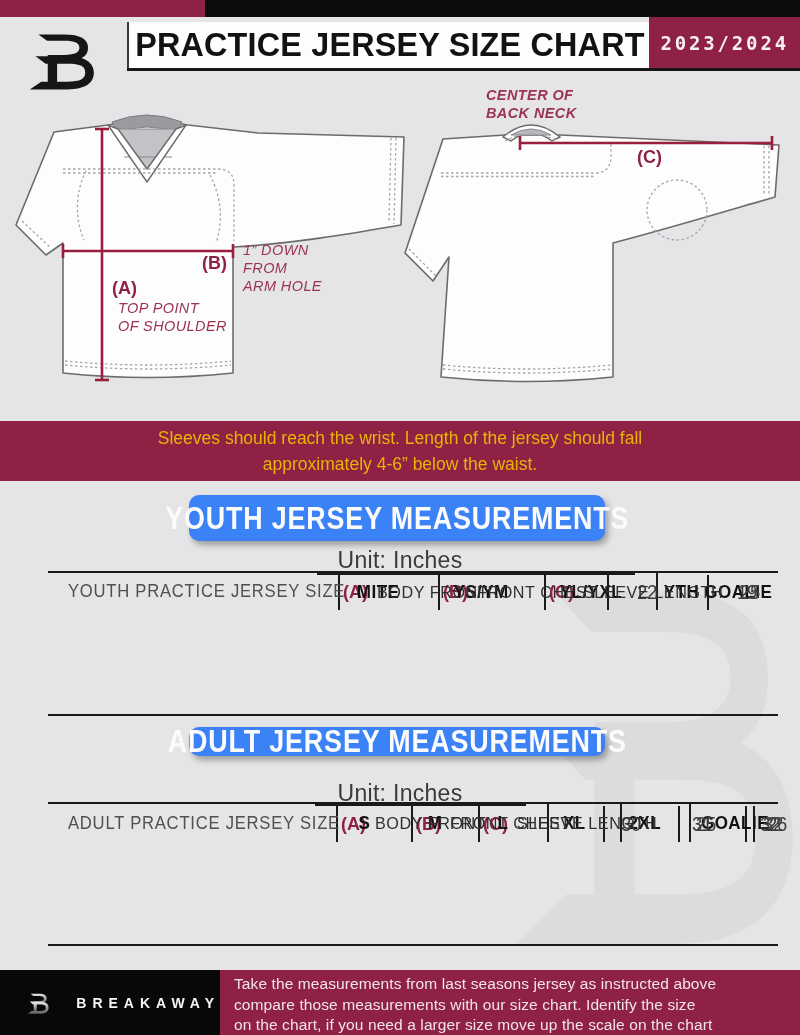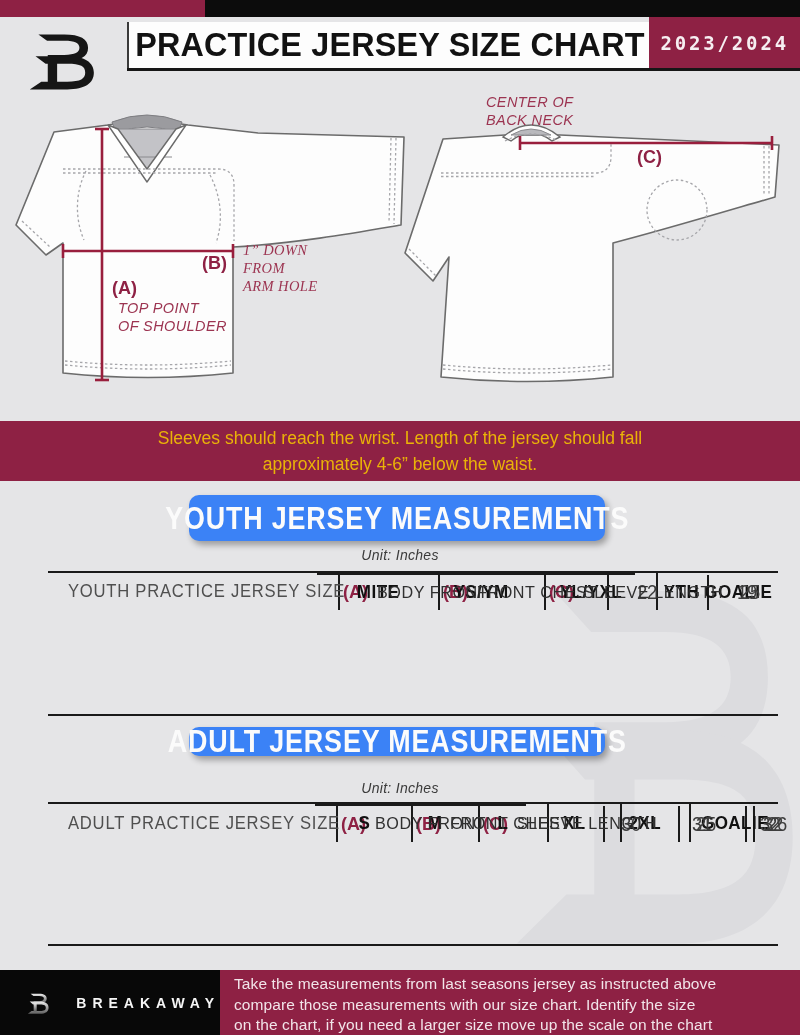--- a/index.html
+++ b/index.html
@@ -53,21 +53,21 @@
   .pill{
     left:189px;width:416px;background:#3b82f6;border-radius:10px;z-index:2;
     display:flex;align-items:center;justify-content:center;
     box-shadow:3px 4px 6px rgba(0,0,0,0.32);
   }
   .pill span{
     color:#fbfbfb;font-weight:bold;font-size:32px;letter-spacing:1px;
     transform:scaleX(0.84);white-space:nowrap;
   }
   .unit{left:0;width:800px;text-align:center;z-index:2;
-        font-style:italic;font-size:14px;color:#3a3a3a;letter-spacing:0.3px;}
+        font-size:23px;color:#3a3a3a;letter-spacing:0.3px;}
 
   
   .sizetable{
     left:48px;width:730px;z-index:2;
     border-top:2px solid #1a1a1a;border-bottom:2px solid #1a1a1a;
     display:grid;
   }
   .sizetable .row{display:grid;grid-template-columns:inherit;}
   .sizetable .row + .row{border-top:2px solid #1a1a1a;}
   .cell{display:flex;align-items:center;justify-content:center;min-width:0;}
@@ -189,28 +189,28 @@
     <line x1="63" y1="166" x2="233" y2="166"></line>
     <line x1="63" y1="159" x2="63" y2="173"></line>
     <line x1="233" y1="159" x2="233" y2="173"></line>
 
     <line x1="520" y1="58" x2="772" y2="58"></line>
     <line x1="520" y1="51" x2="520" y2="65"></line>
     <line x1="772" y1="51" x2="772" y2="65"></line>
   </g>
 </svg>
 
-<div class="anno" style="left:486px;top:93px;">
+<div class="anno" style="left:486px;top:86px;font-weight:bold;">
   <span>CENTER OF</span>
   <span>BACK NECK</span>
 </div>
 <div class="anno-key" style="left:637px;top:147px;">(C)</div>
 
 <div class="anno-key" style="left:202px;top:253px;">(B)</div>
-<div class="anno" style="left:243px;top:241px;font-family:Liberation Serif, serif;">
+<div class="anno" style="left:243px;top:241px;">
   <span>1” DOWN</span>
   <span>FROM</span>
   <span>ARM HOLE</span>
 </div>
 
 <div class="anno-key" style="left:112px;top:278px;">(A)</div>
 <div class="anno" style="left:118px;top:299px;">
   <span>TOP POINT</span>
   <span>OF SHOULDER</span>
 </div>

